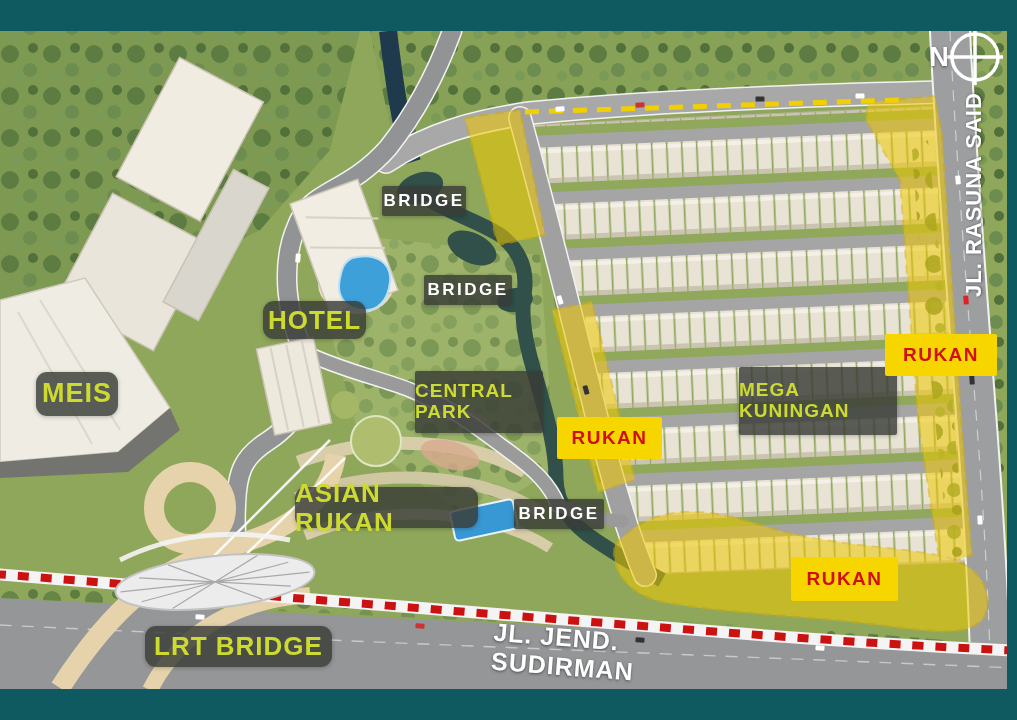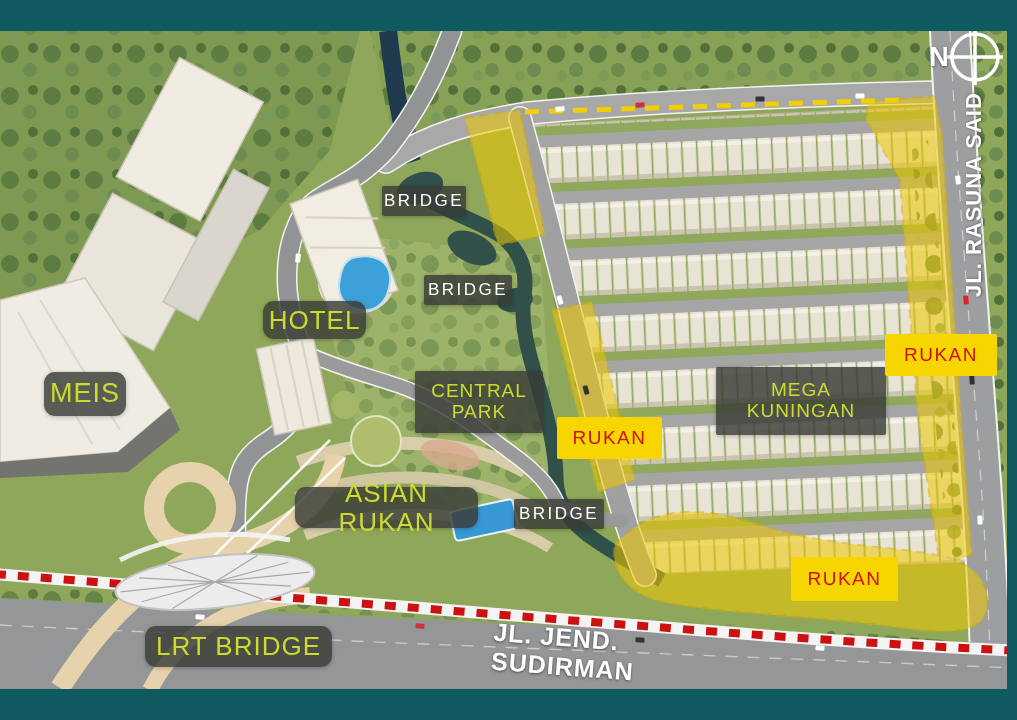--- a/index.html
+++ b/index.html
@@ -6,45 +6,45 @@
     --frame:#0f5a61; --lime:#cdda2f; --labelbox:rgba(56,60,54,0.82);
     --rukan-yellow:#f7d600; --rukan-red:#cf1117; --white:#ffffff;
   }
   html,body{margin:0;padding:0;}
   body{width:1017px;height:720px;overflow:hidden;background:var(--frame);
        font-family:"Liberation Sans",sans-serif;}
   #stage{position:relative;width:1017px;height:720px;}
   #map-art{position:absolute;left:0;top:0;}
   
   .tag{position:absolute;display:flex;align-items:center;justify-content:center;
-       background:var(--labelbox);color:var(--lime);font-weight:400;
-       text-align:center;border-radius:2px;letter-spacing:1px;line-height:1.08;
+       background:var(--labelbox);color:var(--lime);font-weight:700;
+       border-radius:2px;letter-spacing:1px;line-height:1.08;
        box-shadow:0 1px 4px rgba(0,0,0,.25);}
   .tag.big{font-size:26px;border-radius:11px;}
   .tag.med{font-size:19px;}
   .tag.bridge{color:var(--white);font-size:17px;letter-spacing:2.5px;}
   .tag.rukan{background:var(--rukan-yellow);color:var(--rukan-red);
              font-size:19px;letter-spacing:1.5px;box-shadow:none;}
   .roadname{position:absolute;color:var(--white);font-weight:800;
             text-shadow:0 1px 3px rgba(0,0,0,.5);display:flex;
             align-items:center;justify-content:center;}
   #lbl-sudirman{left:492px;top:636px;width:268px;height:42px;font-size:25px;
                 letter-spacing:1px;transform:rotate(4.5deg);}
   #lbl-rasuna{left:956px;top:88px;width:36px;height:214px;font-size:22px;
               letter-spacing:1px;writing-mode:vertical-rl;transform:rotate(180deg);}
   #lbl-compass-n{left:924px;top:40px;width:30px;height:34px;font-size:27px;}
   
-  #lbl-meis{left:44px;top:372px;width:82px;height:44px;font-size:27px;}
+  #lbl-meis{left:36px;top:372px;width:82px;height:44px;font-size:27px;}
   #lbl-hotel{left:263px;top:301px;width:103px;height:38px;}
   #lbl-bridge-top{left:382px;top:186px;width:84px;height:30px;}
   #lbl-bridge-mid{left:424px;top:275px;width:88px;height:30px;}
   #lbl-bridge-south{left:514px;top:499px;width:90px;height:30px;}
   #lbl-central-park{left:415px;top:371px;width:128px;height:58px;padding:2px 0;}
   #lbl-asian-town{left:295px;top:487px;width:183px;height:41px;}
-  #lbl-mega-kuningan{left:716px;top:367px;width:158px;height:64px;padding:2px 6px;}
+  #lbl-mega-kuningan{left:739px;top:367px;width:158px;height:64px;padding:2px 0;}
   #lbl-rukan-west{left:557px;top:417px;width:105px;height:42px;}
   #lbl-rukan-east{left:885px;top:334px;width:112px;height:42px;}
   #lbl-rukan-south{left:791px;top:557px;width:107px;height:44px;}
   #lbl-lrt-station{left:145px;top:626px;width:187px;height:41px;}
 </style>
 </head>
 <body>
 
 <div id="stage">
 

